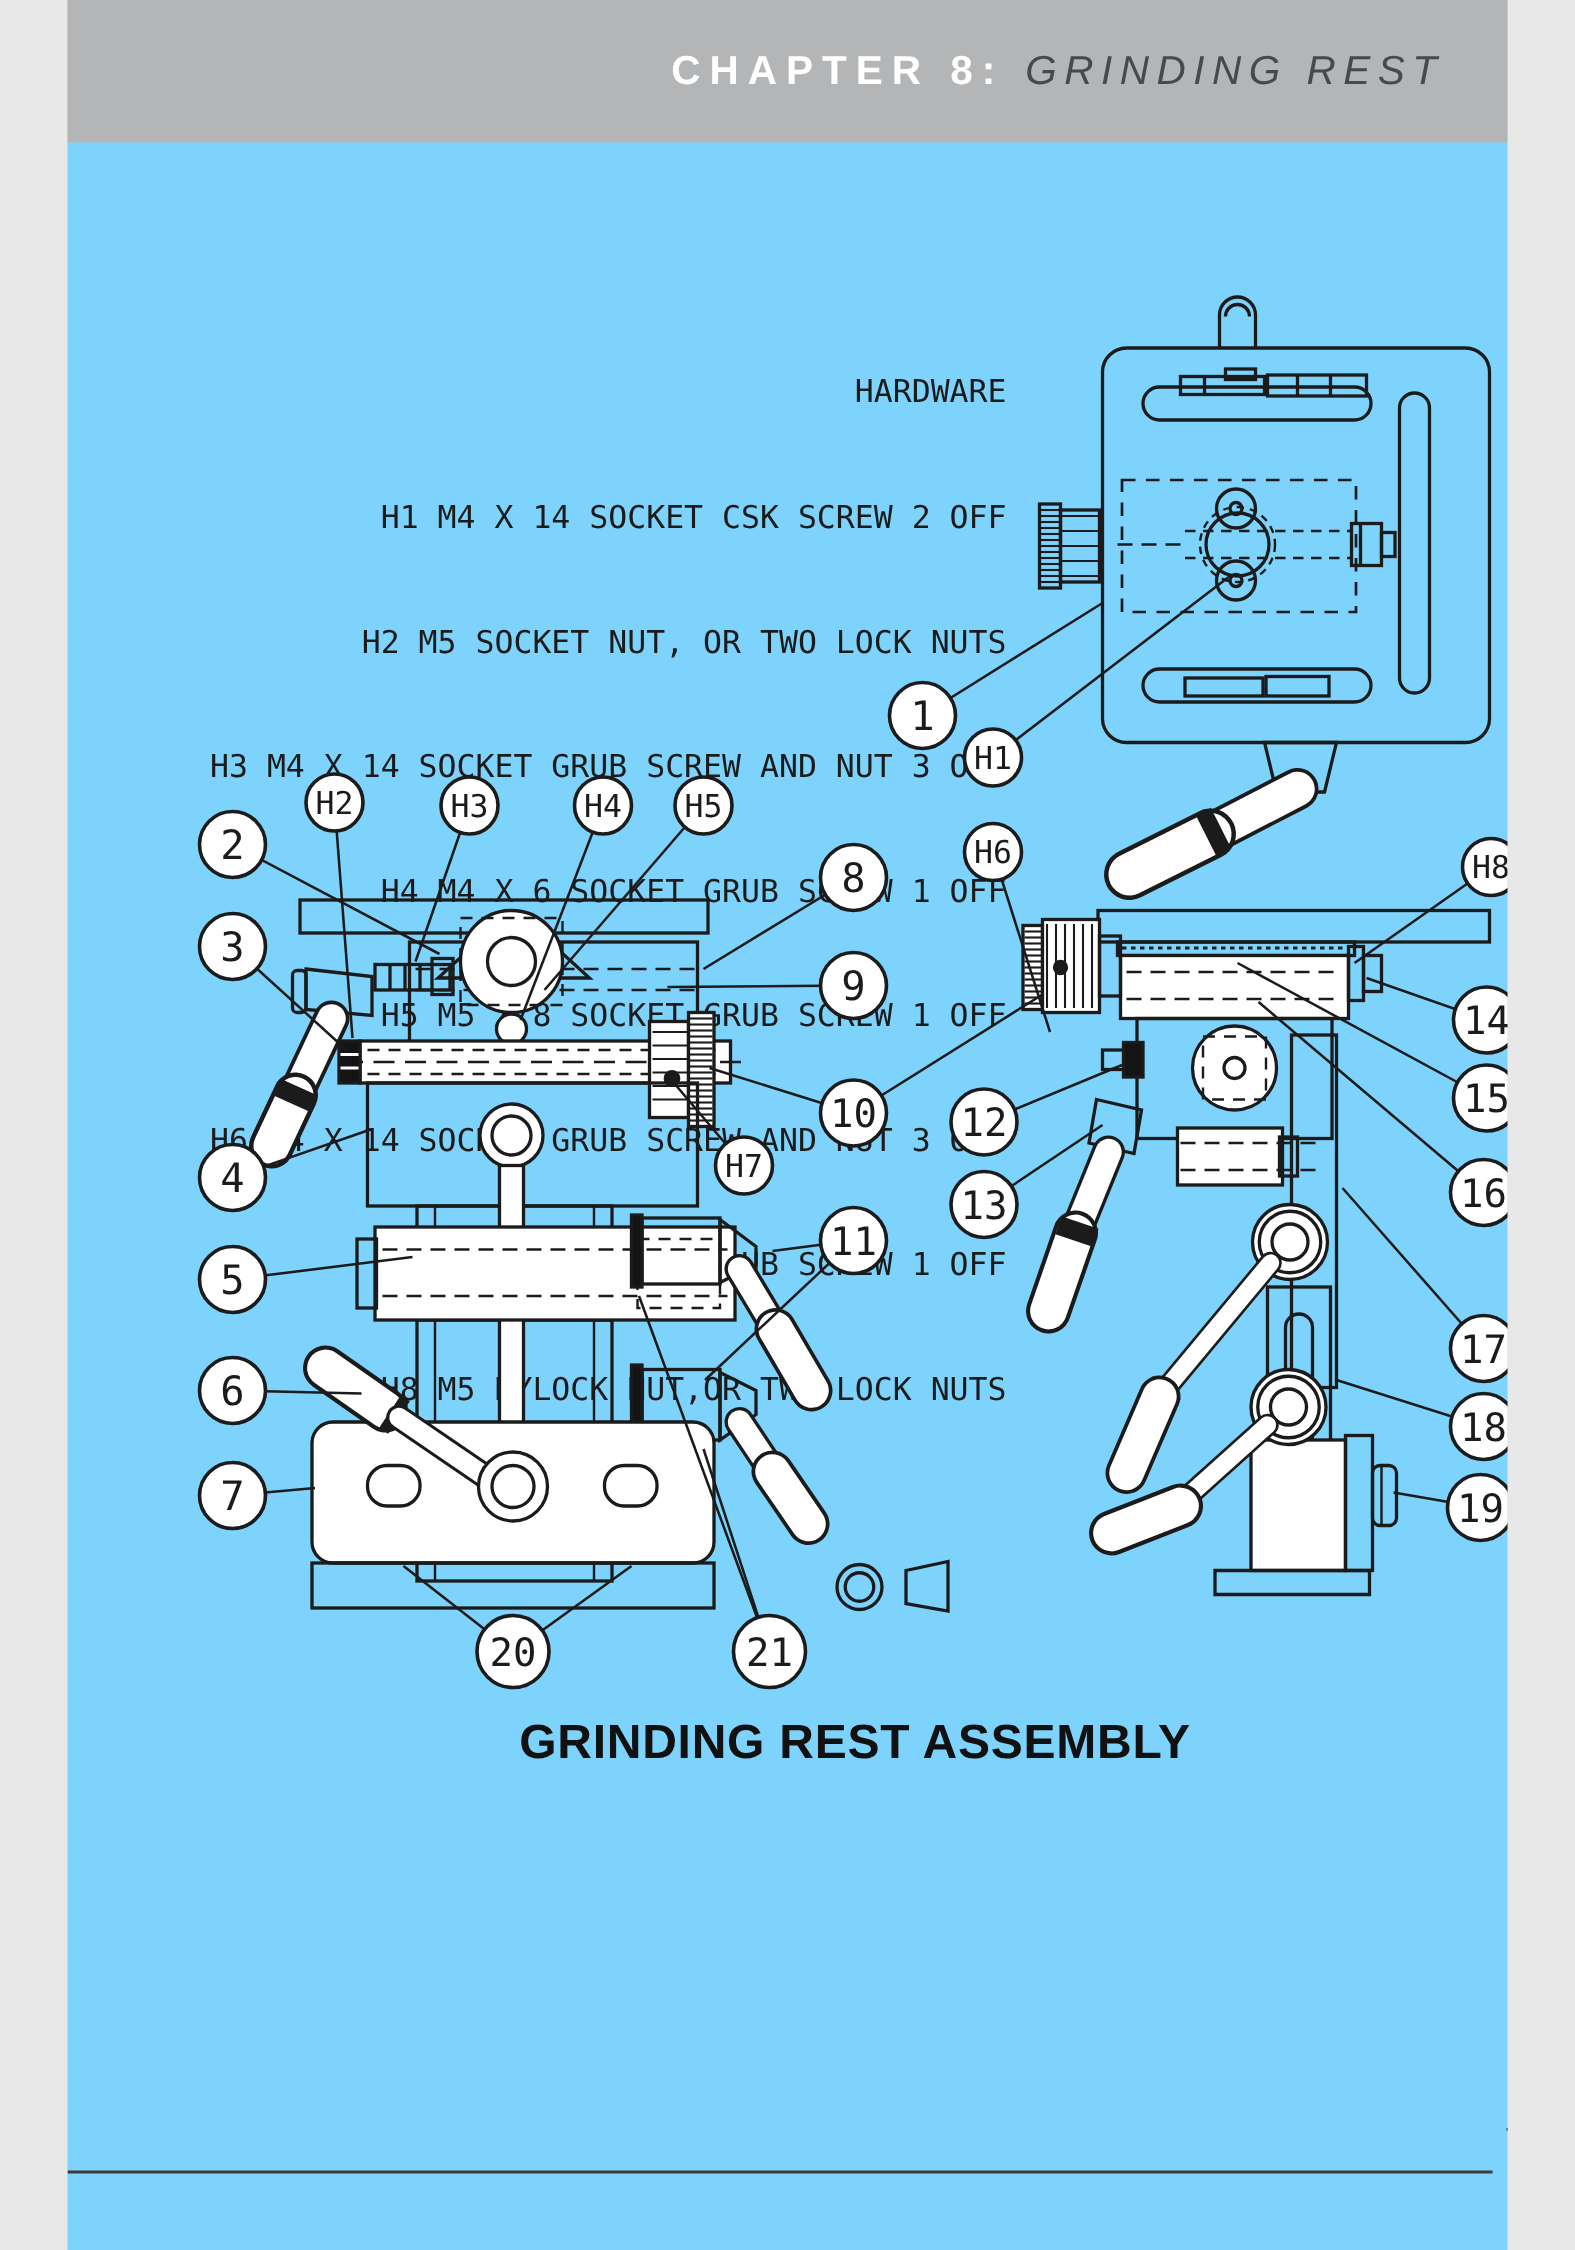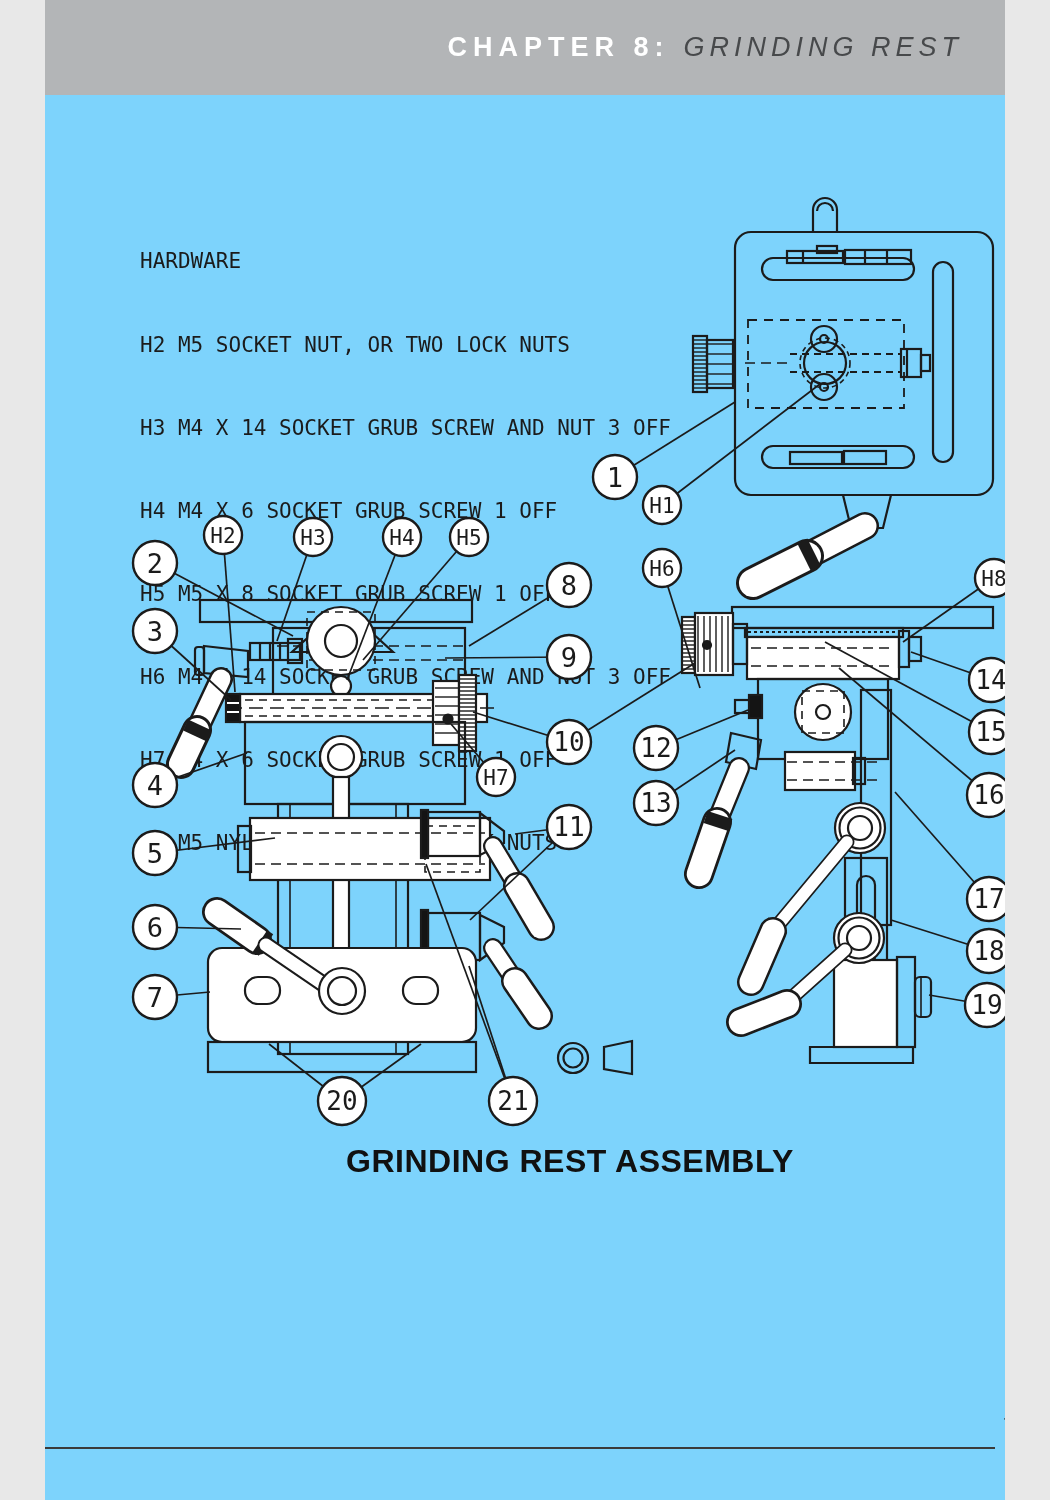--- a/index.html
+++ b/index.html
@@ -15,21 +15,21 @@
   .chapter-label{
     color:#ffffff;font-weight:bold;font-size:27px;letter-spacing:6px;
     margin-right:14px;white-space:nowrap;
   }
   .chapter-title{
     color:#47494b;font-weight:400;font-size:27px;letter-spacing:5px;white-space:nowrap;font-style:italic;
   }
   .hardware-list{
     position:absolute;left:95px;top:193px;
     font-family:"DejaVu Sans Mono",monospace;font-size:21px;line-height:27.7px;
-    color:#1b1b1b;white-space:pre;
+    color:#1b1b1b;white-space:pre;text-align:right;
   }
   .diagram-svg{position:absolute;left:0;top:0;width:1050px;height:1500px;}
   .assembly-title{
     position:absolute;left:0;top:1143px;width:1050px;text-align:center;
     font-size:32px;font-weight:bold;color:#111;letter-spacing:0.5px;
   }
   .footer-line{
     position:absolute;left:0;top:1447px;width:950px;height:0;
     border-top:2px solid #3a3a3a;
   }
@@ -43,20 +43,21 @@
 
 <div class="page">
 
   <div class="chapter-bar">
     <span class="chapter-label">CHAPTER 8:</span>
     <span class="chapter-title">GRINDING REST</span>
   </div>
 
   <div class="hardware-list">
     <div>HARDWARE</div>
+    <div>H1 M4 X 14 SOCKET CSK SCREW 2 OFF</div>
     <div>H2 M5 SOCKET NUT, OR TWO LOCK NUTS</div>
     <div>H3 M4 X 14 SOCKET GRUB SCREW AND NUT 3 OFF</div>
     <div>H4 M4 X 6 SOCKET GRUB SCREW 1 OFF</div>
     <div>H5 M5 X 8 SOCKET GRUB SCREW 1 OFF</div>
     <div>H6 M4 X 14 SOCKET GRUB SCREW AND NUT 3 OFF</div>
     <div>H7 M4 X 6 SOCKET GRUB SCREW 1 OFF</div>
     <div>H8 M5 NYLOCK NUT,OR TWO LOCK NUTS</div>
   </div>
 
   <svg class="diagram-svg" viewBox="0 0 1050 1500" xmlns="http://www.w3.org/2000/svg">

